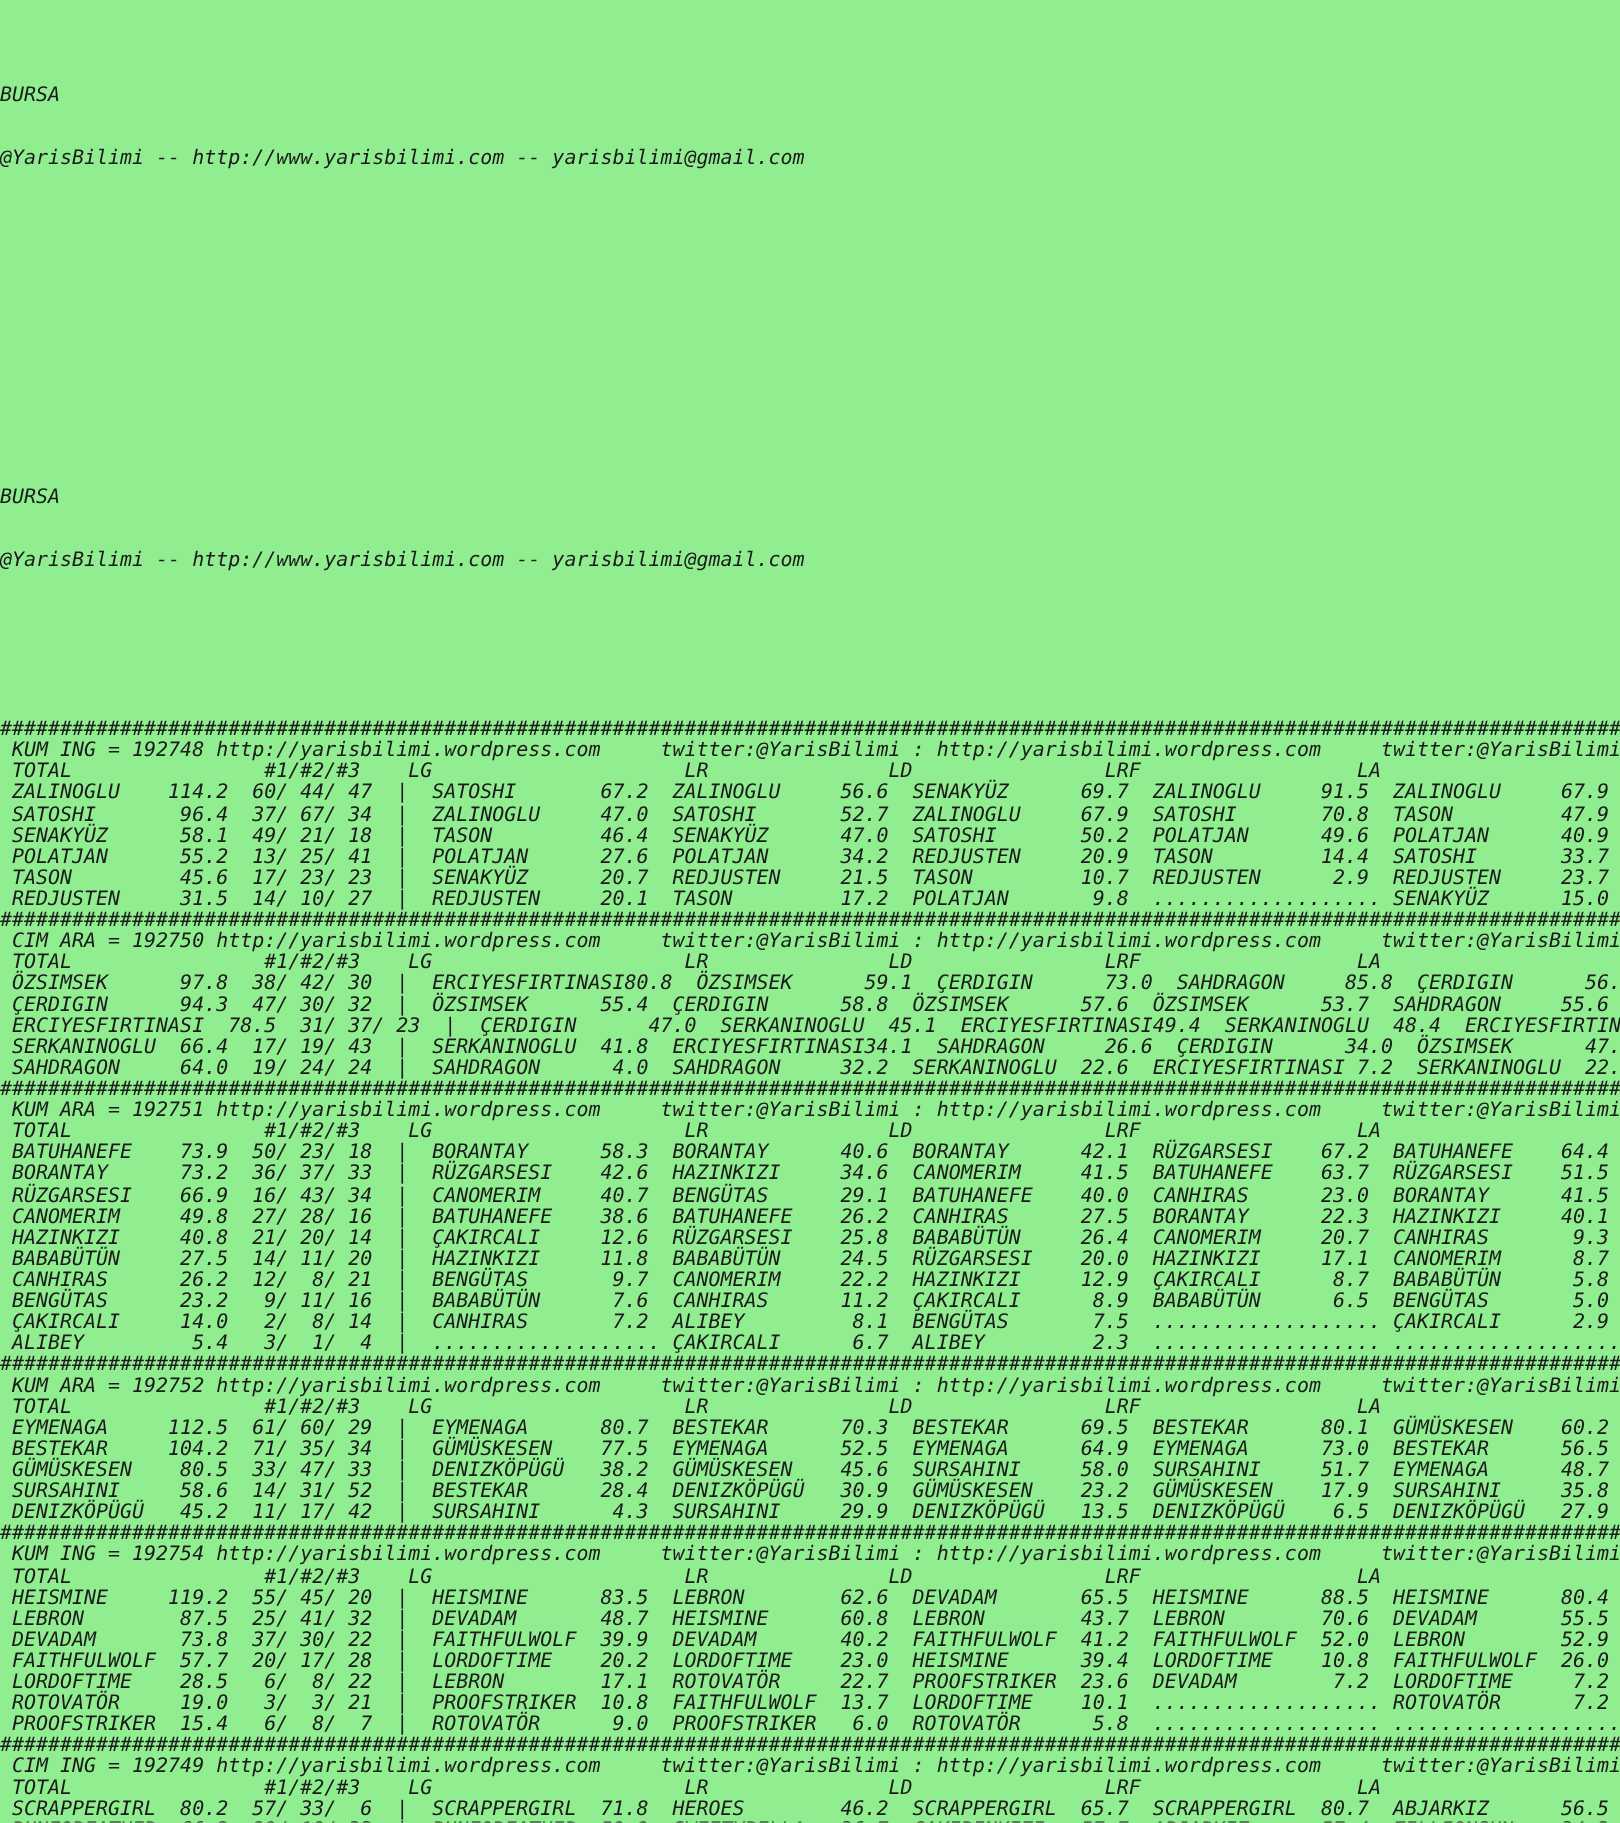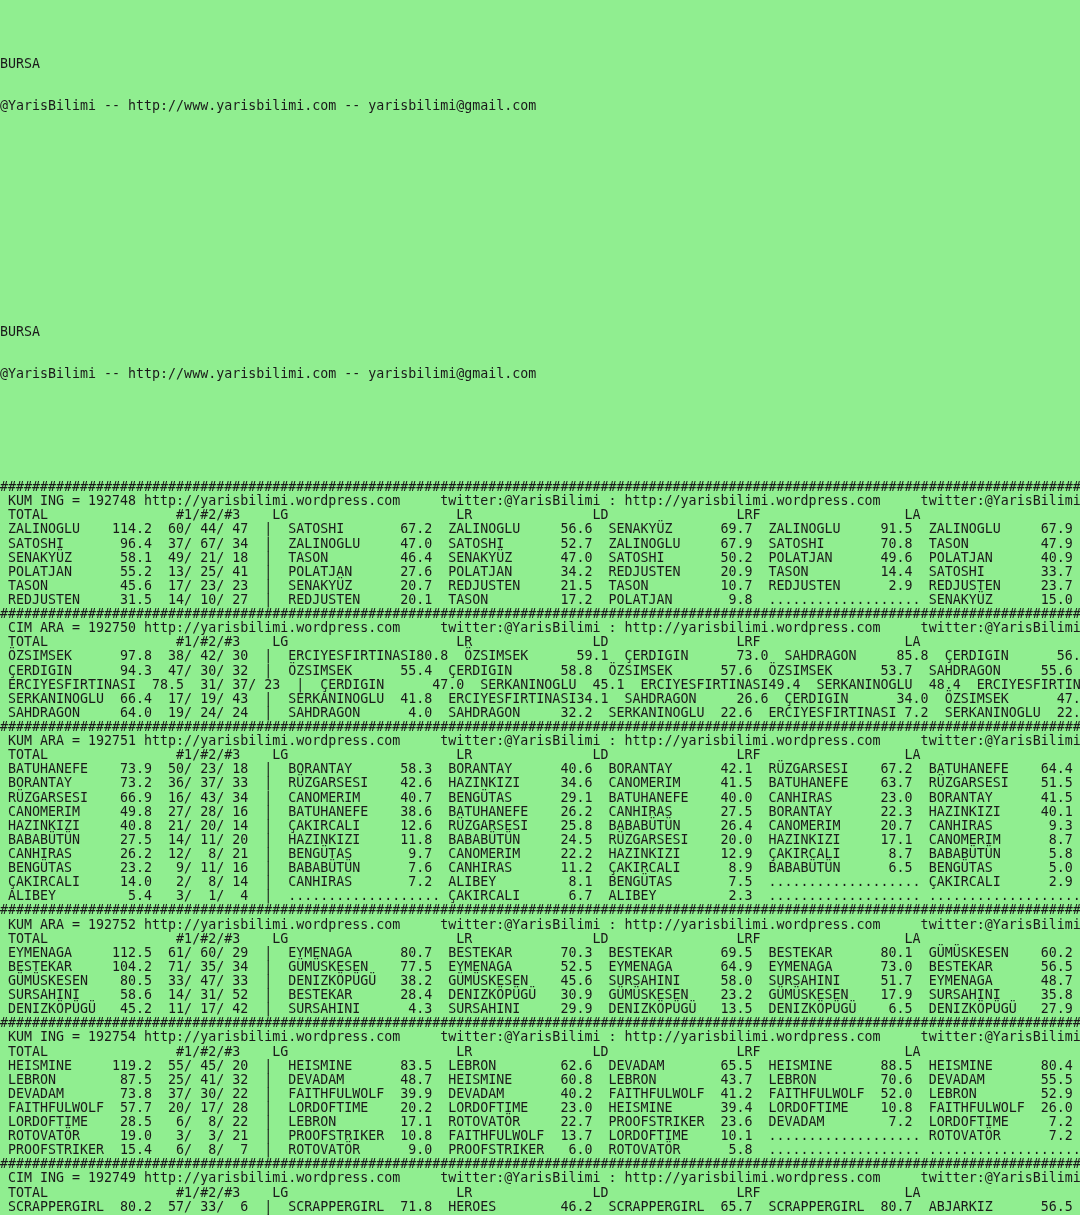--- a/index.html
+++ b/index.html
@@ -6,20 +6,21 @@
   body{
     width:1080px;height:1215px;overflow:hidden;
     background:#90ee90;
     font-family:"DejaVu Sans Mono","Liberation Mono",monospace;
   }
   #screen{
     width:1080px;height:1215px;
     font-size:13.3px;line-height:14.12px;letter-spacing:0;
     color:#1a1a1a;
     white-space:pre;
+    font-style:italic;
   }
   .line{height:14.12px;white-space:pre;}
 </style>
 </head>
 <body style="background: rgb(144, 238, 144);">
 
 <div id="screen" style="color: rgb(26, 26, 26);">
   <div>
     <div class="line"><span>BURSA</span></div>
     <div class="line"><span>@YarisBilimi -- http://www.yarisbilimi.com -- yarisbilimi@gmail.com</span></div>

